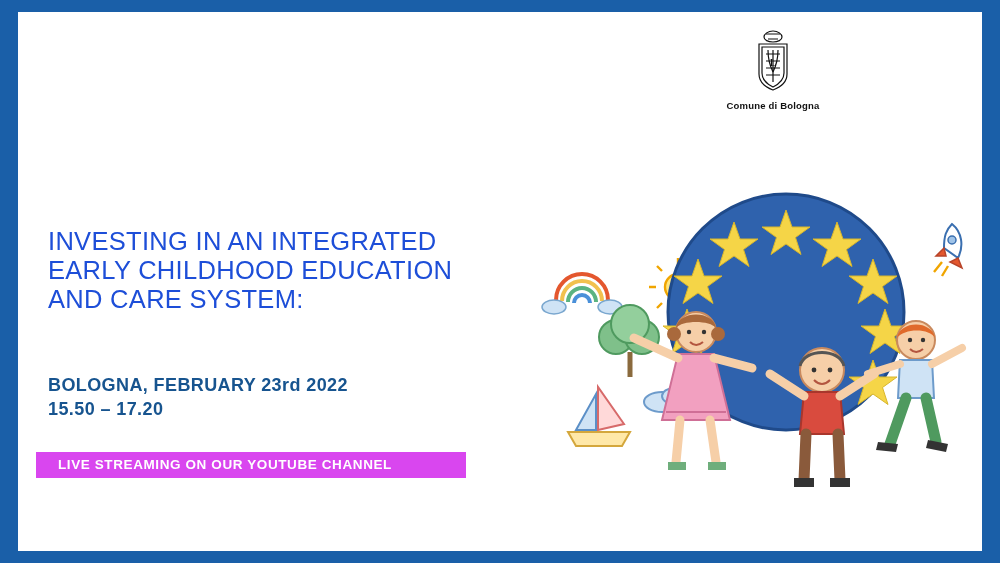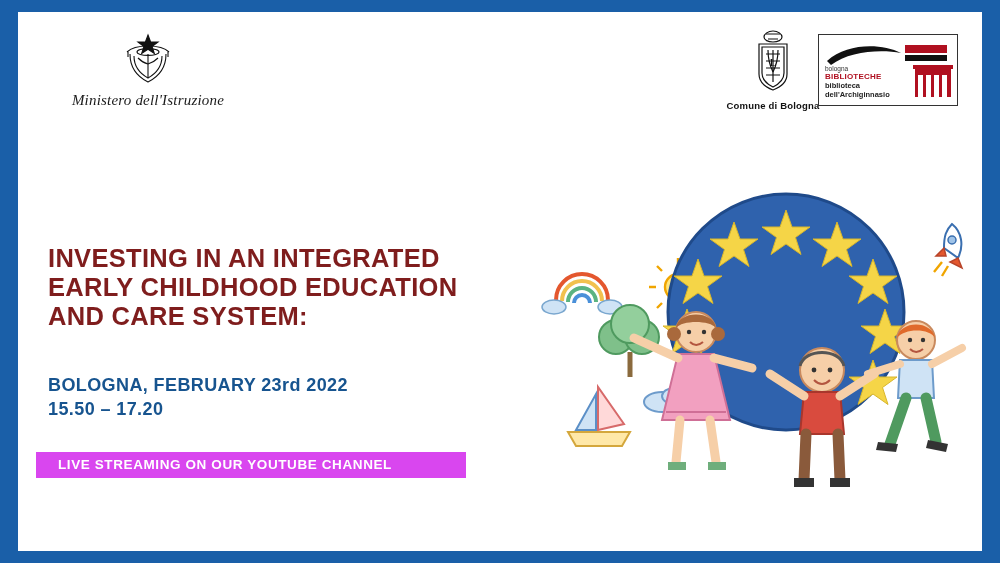--- a/index.html
+++ b/index.html
@@ -105,26 +105,26 @@
     width: 90px;
   }
   .biblio-l1 { font-size: 6.5px; color: #333; }
   .biblio-l2 { font-size: 8px; color: #b01020; font-weight: bold; letter-spacing: .2px;}
   .biblio-l3 { font-size: 7.5px; color: #222; font-weight: bold; }
 
   
   .title {
     position: absolute;
     left: 30px;
-    top: 232px;
+    top: 215px;
     width: 520px;
     font-size: 25.5px;
     line-height: 29px;
-    font-weight: bold;
-    color: #7f1d1d;
+    font-weight: normal;
+    color: #1d4ed8;
     letter-spacing: 0.3px;
     text-transform: uppercase;
   }
   .title div { white-space: nowrap; }
 
   .subtitle {
     position: absolute;
     left: 30px;
     top: 361px;
     width: 520px;
@@ -162,75 +162,37 @@
   }
 </style>
 </head>
 <body>
 
 <div class="slide">
   <div class="inner">
 
     <div class="header">
 
-      <div class="logo-miur">
-        <svg class="miur-emblem" viewBox="0 0 54 58">
-          <g stroke="#111" stroke-width="1.1" fill="none">
-            <path d="M27 5 L29.6 12 L37 12 L31 16.5 L33.3 23.5 L27 19.2 L20.7 23.5 L23 16.5 L17 12 L24.4 12 Z" fill="#111"></path>
-            <path d="M9 24 C9 36 15 46 27 52 C39 46 45 36 45 24"></path>
-            <path d="M13 26 C13 35 18 43 27 48 C36 43 41 35 41 26"></path>
-            <path d="M27 24 L27 48"></path>
-            <path d="M17 28 C20 31 23 33 27 34"></path>
-            <path d="M37 28 C34 31 31 33 27 34"></path>
-            <ellipse cx="27" cy="22" rx="11" ry="3.4"></ellipse>
-            <path d="M6 22 C10 18 18 16 27 16 C36 16 44 18 48 22"></path>
-            <path d="M7 22 L7 27 M47 22 L47 27"></path>
-          </g>
-        </svg>
-        <div class="miur-text">Ministero dell'Istruzione</div>
-      </div>
 
       <div class="logo-comune">
         <svg class="comune-crest" viewBox="0 0 56 64">
           <g fill="none" stroke="#111" stroke-width="1.2">
             <path d="M28 3 C33 3 37 6 37 9 C37 12 33 14 28 14 C23 14 19 12 19 9 C19 6 23 3 28 3 Z"></path>
             <path d="M21 6 L35 6 M23 11 L33 11"></path>
             <path d="M14 16 L42 16 L42 46 C42 54 36 59 28 62 C20 59 14 54 14 46 Z" fill="#fff"></path>
             <path d="M17 19 L39 19 L39 45 C39 52 34 56 28 59 C22 56 17 52 17 45 Z"></path>
             <path d="M28 22 L28 54"></path>
             <path d="M21 26 L35 26 M21 33 L35 33 M21 40 L35 40 M21 47 L35 47"></path>
             <path d="M23 22 C23 30 25 38 28 44 M33 22 C33 30 31 38 28 44"></path>
           </g>
           <text x="28" y="38" font-size="11" font-family="Liberation Serif, serif" text-anchor="middle" fill="#111">L</text>
         </svg>
         <div class="comune-text">Comune di Bologna</div>
       </div>
 
-      <div class="logo-biblio">
-        <svg class="biblio-art" viewBox="0 0 140 72">
-
-          <path d="M8 26 C28 8 62 8 82 18 C62 14 30 16 12 30 Z" fill="#111"></path>
-          <path d="M86 10 L128 10 L128 18 L86 18 Z" fill="#b01020"></path>
-          <path d="M86 20 L128 20 L128 26 L86 26 Z" fill="#111"></path>
-
-          <g>
-            <rect x="96" y="34" width="36" height="28" fill="#b01020"></rect>
-            <rect x="99" y="40" width="5" height="22" fill="#fff"></rect>
-            <rect x="107" y="40" width="5" height="22" fill="#fff"></rect>
-            <rect x="115" y="40" width="5" height="22" fill="#fff"></rect>
-            <rect x="123" y="40" width="5" height="22" fill="#fff"></rect>
-            <rect x="94" y="30" width="40" height="4" fill="#b01020"></rect>
-          </g>
-        </svg>
-        <div class="biblio-labels">
-          <div class="biblio-l1">bologna</div>
-          <div class="biblio-l2">BIBLIOTECHE</div>
-          <div class="biblio-l3">biblioteca dell'Archiginnasio</div>
-        </div>
-      </div>
     </div>
 
     <div class="title">
       <div>INVESTING IN AN INTEGRATED</div>
       <div>EARLY CHILDHOOD EDUCATION</div>
       <div>AND CARE SYSTEM:</div>
     </div>
 
     <div class="subtitle">
       <div>BOLOGNA, FEBRUARY 23rd 2022</div>

